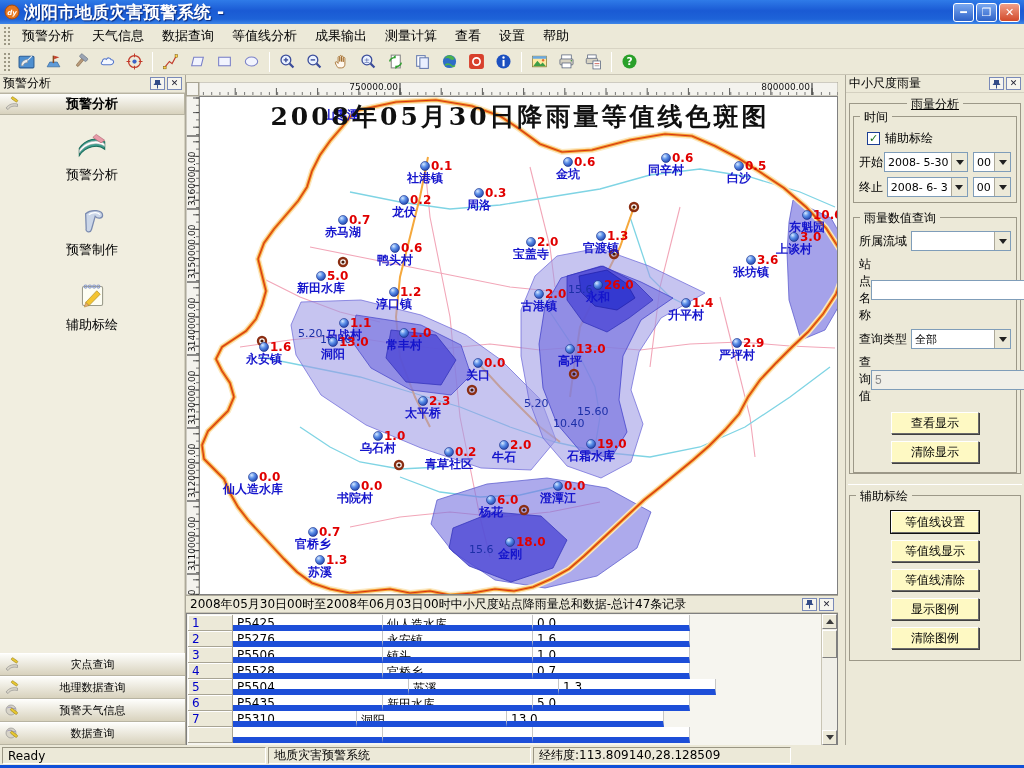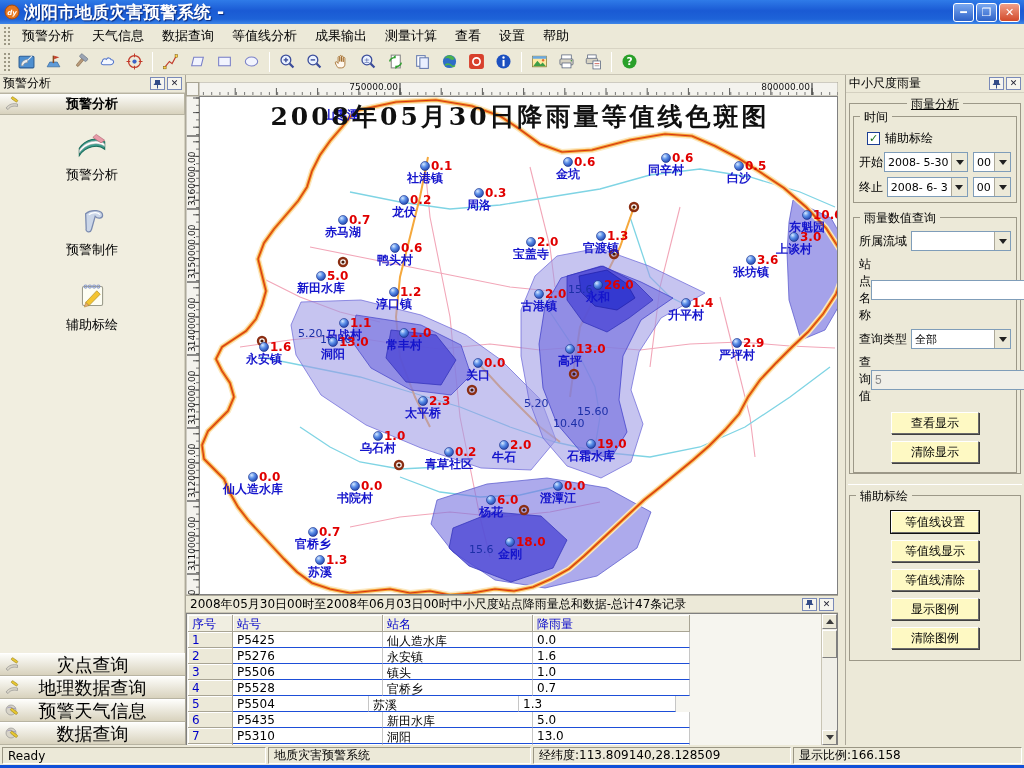--- a/index.html
+++ b/index.html
@@ -39,21 +39,21 @@
     display:flex; align-items:center; justify-content:center; font-size:9px; line-height:1; color:#223; }
   .group-header { height:22px; display:flex; align-items:center;
     background:linear-gradient(180deg,#FDFDFA,#D8D2BD); border:1px solid #B8B4A2; border-left:none; font-weight:bold; }
   .group-header .gh-text { flex:1; text-align:center; font-size:13px; }
   .lp-content { flex:1; background:#F1EEE0; border-right:1px solid #D4D0C0; display:flex; flex-direction:column; align-items:center; overflow:hidden; }
   .lp-item { margin-top:18px; display:flex; flex-direction:column; align-items:center; cursor:pointer; }
   .lp-item:first-child { margin-top:12px; }
   .lp-item .lbl { margin-top:3px; font-size:13px; }
   .lp-groupbar { height:23px; display:flex; align-items:center;
     background:linear-gradient(180deg,#FDFDFA,#D8D2BD); border-top:1px solid #fff; border-bottom:1px solid #B8B4A2; }
-  .lp-groupbar .gb-text { flex:1; text-align:center; font-size:18px; }
+  .lp-groupbar .gb-text { flex:1; text-align:center; font-size:11px; }
   .lp-groupbar .gb-ic, .group-header .gh-ic { width:20px; height:16px; margin-left:4px; }
 
   
   .center { position:absolute; left:186px; top:75px; width:652px; height:670px; background:#ECE9D8; }
   .ruler-corner { position:absolute; left:0; top:7px; width:13px; height:14px; background:#F4F3EE; border:1px solid #A8A494; }
   .map-canvas { position:absolute; left:13px; top:21px; width:639px; height:499px; background:#fff; border:1px solid #808080; overflow:hidden; }
   #hruler { position:absolute; left:13px; top:7px; }
   #vruler { position:absolute; left:0; top:21px; }
 
   #mapsvg text.sname { font:bold 12px "DejaVu Sans",sans-serif; fill:#1515CC; }
@@ -62,21 +62,21 @@
   #mapsvg text.maptitle { font:bold 25px "DejaVu Serif",serif; fill:#101010; letter-spacing:3px; }
 
   
   .dock { position:absolute; left:0; top:520px; width:652px; height:150px; background:#ECE9D8; border-top:1px solid #ACA899; }
   .dock-titlebar { height:17px; display:flex; align-items:center; padding:0 4px; font-size:12px; border-bottom:1px solid #C8C4B4; }
   .dock-titlebar .dt-text { flex:1; }
   .dock-body { position:absolute; left:0; top:17px; width:652px; height:133px; background:#F6F5EF; border:1px solid #808080; overflow:hidden; }
   .tbl { position:absolute; left:1px; top:1px; }
   .trow { display:flex; height:16px; }
   .trow.head { height:17px; }
-  .tcell { border-right:1px solid #C6C6C6; border-bottom:1px solid #1d4ed8; padding:1px 4px; font-size:12px;
+  .tcell { border-right:1px solid #C6C6C6; border-bottom:6px solid #1d4ed8; padding:1px 4px; font-size:12px;
     background:#fff; overflow:hidden; white-space:nowrap; }
   .tcell.hdr { background:#F0EEE1; color:#0000C8; border-right:1px solid #A8A494; border-bottom:1px solid #A8A494;
     box-shadow:inset 1px 1px 0 #fff; }
   .tcell.idx { background:#ECE9D8; color:#0000C8; border-right:1px solid #A8A494; border-bottom:1px solid #A8A494;
     box-shadow:inset 1px 1px 0 #fff; }
   .vscroll { position:absolute; right:0; top:0; width:16px; height:131px; background:#F0EFE8; border-left:1px solid #C8C4B4; }
   .sbtn { position:absolute; left:0; width:15px; height:15px; background:#ECE9D8; border:1px solid; border-color:#fff #808080 #808080 #fff;
     display:flex; align-items:center; justify-content:center; }
   .tri-up { width:0; height:0; border-left:4px solid transparent; border-right:4px solid transparent; border-bottom:5px solid #3A3A3A; }
   .tri-dn { width:0; height:0; border-left:4px solid transparent; border-right:4px solid transparent; border-top:5px solid #3A3A3A; }
@@ -895,26 +895,20 @@
         <span class="sqbtn">
             <svg width="9" height="10">
               <path d="M2 1 h5 v3 l1.5 2 h-8 l1.5 -2 Z" fill="#334C88"></path>
               <line x1="4.5" y1="6" x2="4.5" y2="9.5" stroke="#334C88"></line>
             </svg>
           </span>
         <span class="sqbtn">✕</span>
       </div>
       <div class="dock-body">
         <div class="tbl" id="tblGrid">
-            <div class="trow head">
-              <span class="tcell hdr" style="width: 45px;">序号</span>
-              <span class="tcell hdr" style="width: 150px;">站号</span>
-              <span class="tcell hdr" style="width: 150px;">站名</span>
-              <span class="tcell hdr" style="width: 157px;">降雨量</span>
-            </div>
             <div class="trow">
               <span class="tcell idx" style="width: 45px;">1</span>
               <span class="tcell " style="width: 150px;">P5425</span>
               <span class="tcell " style="width: 150px;">仙人造水库</span>
               <span class="tcell " style="width: 157px;">0.0</span>
             </div>
             <div class="trow">
               <span class="tcell idx" style="width: 45px;">2</span>
               <span class="tcell " style="width: 150px;">P5276</span>
               <span class="tcell " style="width: 150px;">永安镇</span>
@@ -927,33 +921,33 @@
               <span class="tcell " style="width: 157px;">1.0</span>
             </div>
             <div class="trow">
               <span class="tcell idx" style="width: 45px;">4</span>
               <span class="tcell " style="width: 150px;">P5528</span>
               <span class="tcell " style="width: 150px;">官桥乡</span>
               <span class="tcell " style="width: 157px;">0.7</span>
             </div>
             <div class="trow">
               <span class="tcell idx" style="width: 45px;">5</span>
-              <span class="tcell " style="width: 136px;">P5504</span>
+              <span class="tcell " style="width: 176px;">P5504</span>
               <span class="tcell " style="width: 150px;">苏溪</span>
               <span class="tcell " style="width: 157px;">1.3</span>
             </div>
             <div class="trow">
               <span class="tcell idx" style="width: 45px;">6</span>
               <span class="tcell " style="width: 150px;">P5435</span>
               <span class="tcell " style="width: 150px;">新田水库</span>
               <span class="tcell " style="width: 157px;">5.0</span>
             </div>
             <div class="trow">
               <span class="tcell idx" style="width: 45px;">7</span>
-              <span class="tcell " style="width: 150px;">P5310</span>
+              <span class="tcell " style="width: 124px;">P5310</span>
               <span class="tcell " style="width: 150px;">洞阳</span>
               <span class="tcell " style="width: 157px;">13.0</span>
             </div>
             <div class="trow">
               <span class="tcell idx" style="width: 45px;"></span>
               <span class="tcell " style="width: 150px;"></span>
               <span class="tcell " style="width: 150px;"></span>
               <span class="tcell " style="width: 157px;"></span>
             </div>
           </div>
@@ -1069,16 +1063,15 @@
           <button class="xpbtn">显示图例</button>
           <button class="xpbtn">清除图例</button>
         </div>
     </div>
   </div>
 
   <div class="statusbar">
     <span class="status-sec" style="width:264px">Ready</span>
     <span class="status-sec" style="width:263px">地质灾害预警系统</span>
     <span class="status-sec" style="width:258px">经纬度:113.809140,28.128509</span>
-    <span class="status-sec" style="flex:1">显示比例:166.158</span>
   </div>
   <div class="bottom-edge"></div>
 </div>
 
 </body></html>

